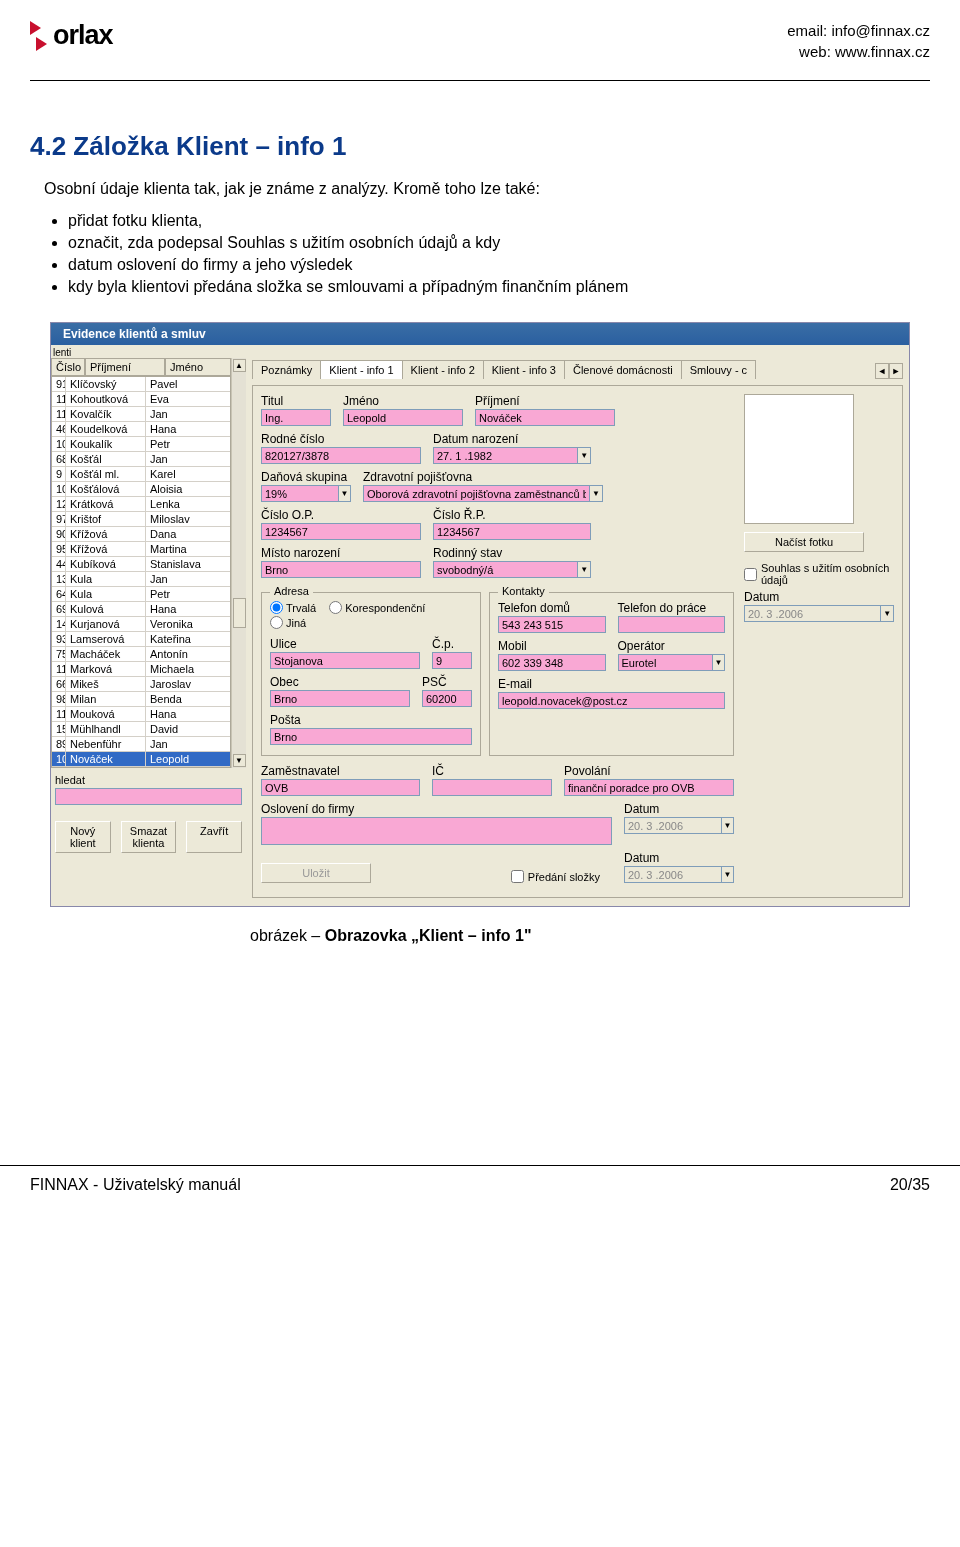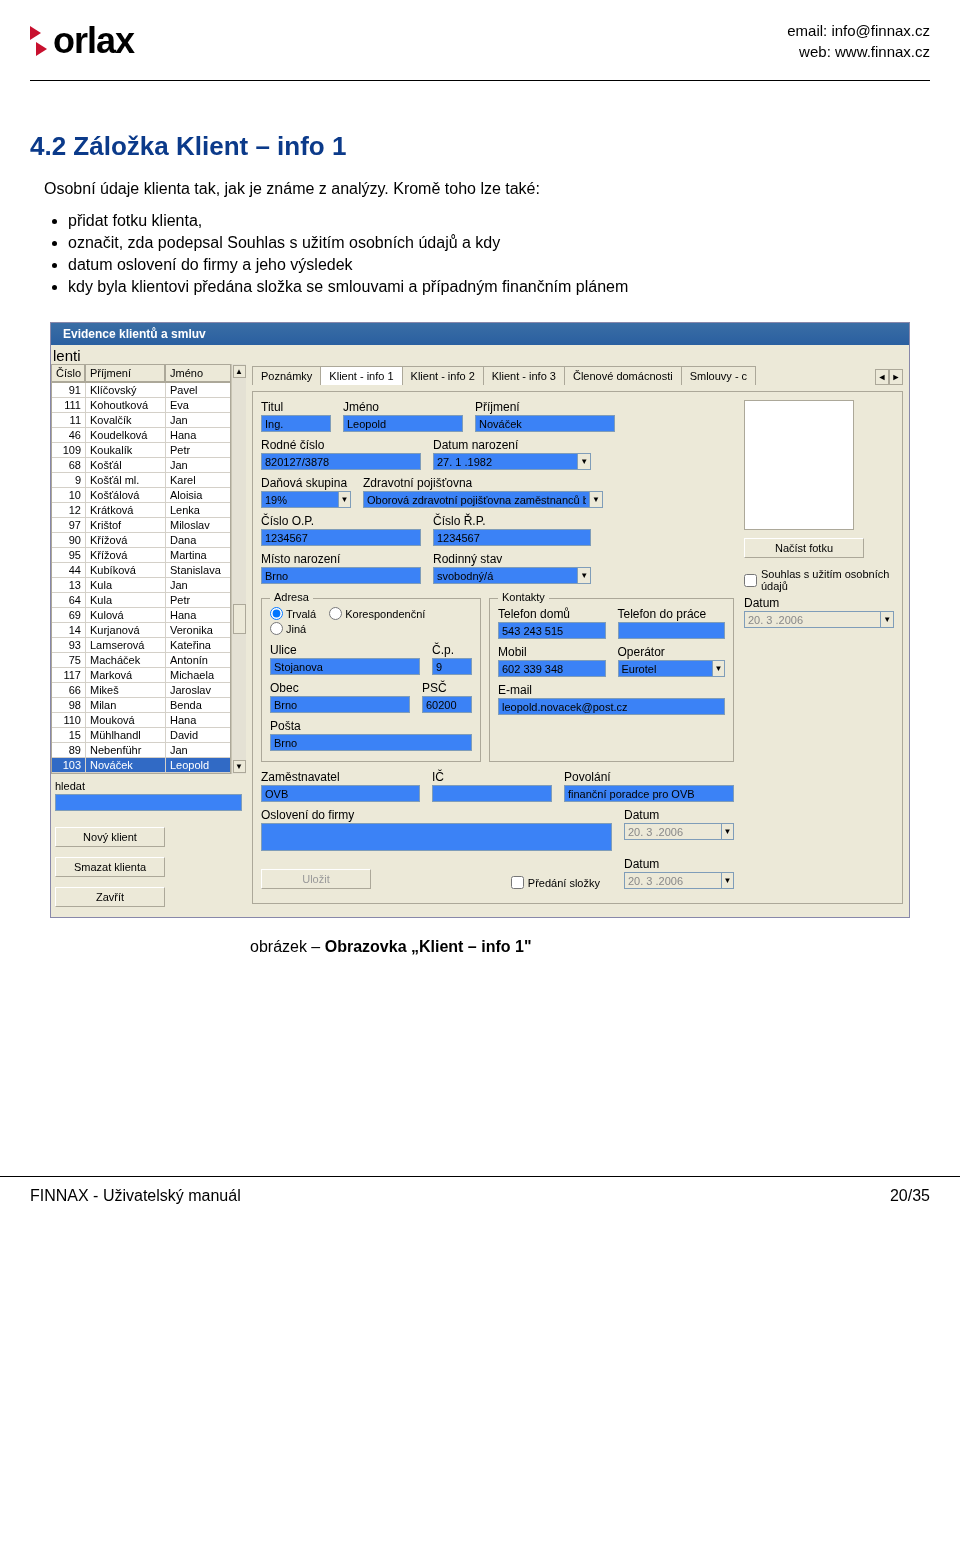--- a/index.html
+++ b/index.html
@@ -9,21 +9,21 @@
     width: 960px;
     margin: 0 auto;
     font-size: 14px;
     color: #000;
   }
   .page { padding: 20px 30px 0 30px; }
   .header { display: flex; justify-content: space-between; align-items: flex-start; padding-bottom: 10px; }
   .logo { display: flex; align-items: center; gap: 6px; }
   .logo-mark { display: flex; flex-direction: column; gap: 2px; }
   .chev { width: 0; height: 0; border-top: 7px solid transparent; border-bottom: 7px solid transparent; border-left: 11px solid #c8102e; display:inline-block; }
-  .logo-text { font-size: 36px; font-weight: 700; letter-spacing: -1px; }
+  .logo-text { font-size: 27px; font-weight: 700; letter-spacing: -1px; }
   .contact { font-size: 15px; text-align: right; line-height: 1.4; }
   .hr { border: none; border-top: 1px solid #000; margin: 8px 0 50px 0; }
   .section-title { color: #0b3a8a; font-size: 26px; font-weight: 700; margin-bottom: 18px; }
   .body-text { font-size: 16px; margin: 0 0 14px 14px; }
   ul.bullets { margin: 0 0 26px 38px; font-size: 16px; }
   ul.bullets li { margin-bottom: 4px; }
   .screenshot {
     width: 860px; margin: 0 auto; font-family: Tahoma, Arial, sans-serif;
     font-size: 11px; border: 1px solid #88a; background: #ece9d8;
   }
@@ -41,31 +41,31 @@
     border: 1px solid #aca899; background: #ece9d8; padding: 2px 4px;
     font-size: 11px;
   }
   .gh-num { width: 34px; }
   .gh-surname { width: 80px; }
   .gh-name { flex: 1; }
   .grid-body { background: #fff; border: 1px solid #aca899; }
   .grow { display: flex; border-bottom: 1px solid #d4d0c8; }
   .grow.selected { background: #316ac5; color: #fff; }
   .gc { padding: 1px 4px; font-size: 11px; overflow: hidden; white-space: nowrap; }
-  .gc-num { width: 34px; text-align: right; border-right: 1px solid #d4d0c8; }
+  .gc-num { width: 14px; text-align: right; border-right: 1px solid #d4d0c8; }
   .gc-surname { width: 80px; border-right: 1px solid #d4d0c8; }
   .gc-name { flex: 1; }
-  .leftbtns { padding: 10px 4px; display: flex; flex-direction: column; gap: 10px; }
+  .leftbtns { padding: 10px 4px; display: flex; flex-direction: row; gap: 10px; }
   .winbtn {
     background: #ece9d8; border: 1px solid #aca899; border-top-color: #fff; border-left-color: #fff;
     padding: 3px 0; font-size: 11px; text-align: center; width: 110px; cursor: default;
   }
   .search-label { margin: 6px 4px 2px 4px; font-size: 11px; }
   .search-input { margin: 0 4px 6px 4px; }
-  .txt { background: #3b82f6; border: 1px solid #7f9db9; padding: 1px 3px; font-size: 11px; height: 17px; width: 100%; }
+  .txt { background: #f9a8d4; border: 1px solid #7f9db9; padding: 1px 3px; font-size: 11px; height: 17px; width: 100%; }
   .txt.ro { background: #ece9d8; color: #888; }
   .rightpanel { flex: 1; background: #ece9d8; padding: 2px 6px 8px 6px; }
   .tabs { display: flex; align-items: flex-end; gap: 0; margin-bottom: 6px; }
   .tab {
     border: 1px solid #aca899; border-bottom: none; background: #ece9d8;
     padding: 3px 8px; font-size: 11px; margin-right: -1px; position: relative;
   }
   .tab.active { background: #fff; z-index: 2; }
   .tabscroll { margin-left: auto; display: flex; }
   .tabscroll .sbtn { width: 14px; height: 16px; border: 1px solid #aca899; background: #ece9d8; font-size: 9px; text-align:center; line-height:14px; }
@@ -123,21 +123,21 @@
   <p class="body-text">Osobní údaje klienta tak, jak je známe z analýzy. Kromě toho lze také:</p>
   <ul class="bullets">
     <li>přidat fotku klienta,</li>
     <li>označit, zda podepsal Souhlas s užitím osobních údajů a kdy</li>
     <li>datum oslovení do firmy a jeho výsledek</li>
     <li>kdy byla klientovi předána složka se smlouvami a případným finančním plánem</li>
   </ul>
 
   <div class="screenshot">
     <div class="titlebar">Evidence klientů a smluv</div>
-    <div style="padding:2px 6px 0 2px; font-size:15px;">lenti</div>
+    <div style="padding:2px 6px 0 2px; font-size:10px;">lenti</div>
     <div class="shot-body">
 
       <div class="leftpanel">
         <div class="gridflex">
           <div style="flex:1">
             <div class="grid-head">
               <div class="ghcell gh-num">Číslo</div>
               <div class="ghcell gh-surname">Příjmení</div>
               <div class="ghcell gh-name">Jméno</div>
             </div>

